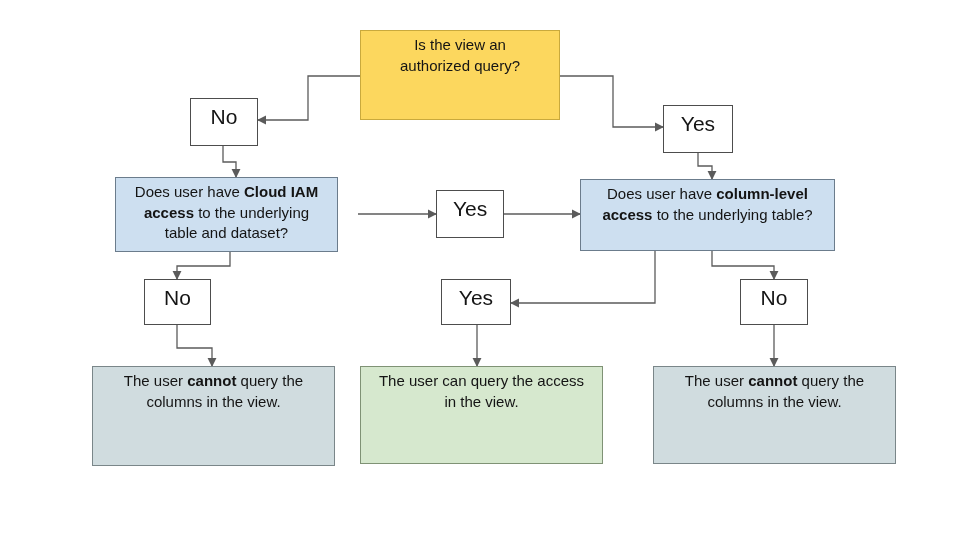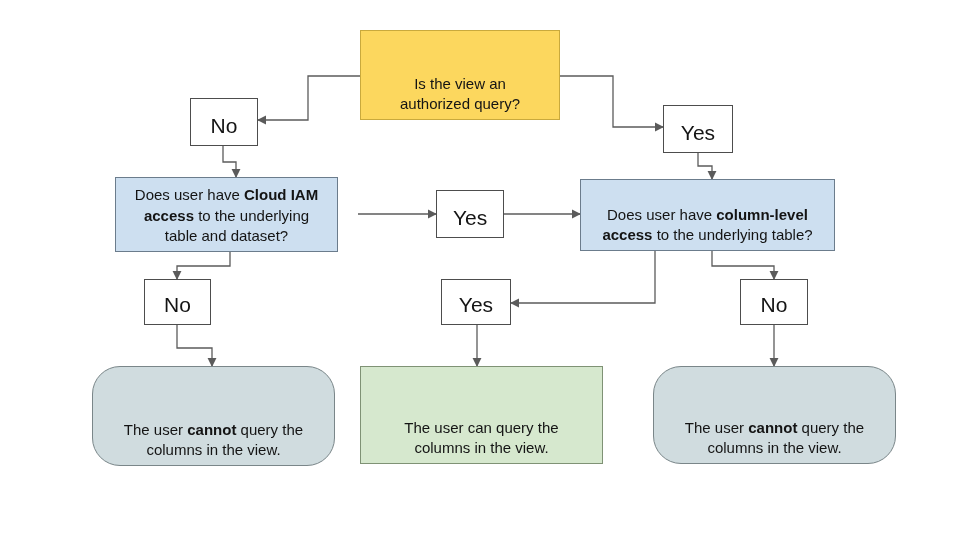--- a/index.html
+++ b/index.html
@@ -24,21 +24,21 @@
     position: absolute;
     left: 0; top: 0;
     width: 960px;
     height: 540px;
     pointer-events: none;
   }
   .node {
     position: absolute;
     box-sizing: border-box;
     display: flex;
-    align-items: flex-end;
+    align-items: flex-start;
     justify-content: center;
     text-align: center;
     border: 1px solid #5b5b5b;
     color: #141414;
     font-size: 15px;
     line-height: 1.38;
     padding: 4px 16px;
   }
   .node-decision-yellow {
     background: #FCD75E;
@@ -49,21 +49,20 @@
     border-color: #6b7c8c;
   }
   .node-label {
     background: #ffffff;
     border-color: #4d4d4d;
     font-size: 21px;
   }
   .node-outcome-gray {
     background: #D0DCDF;
     border-color: #7a8689;
-    border-radius: 28px;
   }
   .node-outcome-green {
     background: #D6E8CE;
     border-color: #7f9275;
   }
   .node span.txt { display: block; }
   .node b { font-weight: bold; }
 </style>
 </head>
 <body>
@@ -141,20 +140,20 @@
 
   <div class="node node-label" style="left:740px; top:279px; width:68px; height:46px;">
     <span>No</span>
   </div>
 
   <div class="node node-outcome-gray" style="left:92px; top:366px; width:243px; height:100px;">
     <span class="txt"><span>The user </span><b>cannot</b><span> query the columns in the view.</span></span>
   </div>
 
   <div class="node node-outcome-green" style="left:360px; top:366px; width:243px; height:98px;">
-    <span class="txt">The user can query the columns in the view.</span>
+    <span class="txt">The user can query the access in the view.</span>
   </div>
 
   <div class="node node-outcome-gray" style="left:653px; top:366px; width:243px; height:98px;">
     <span class="txt"><span>The user </span><b>cannot</b><span> query the columns in the view.</span></span>
   </div>
 
 </div>
 
 </body></html>

